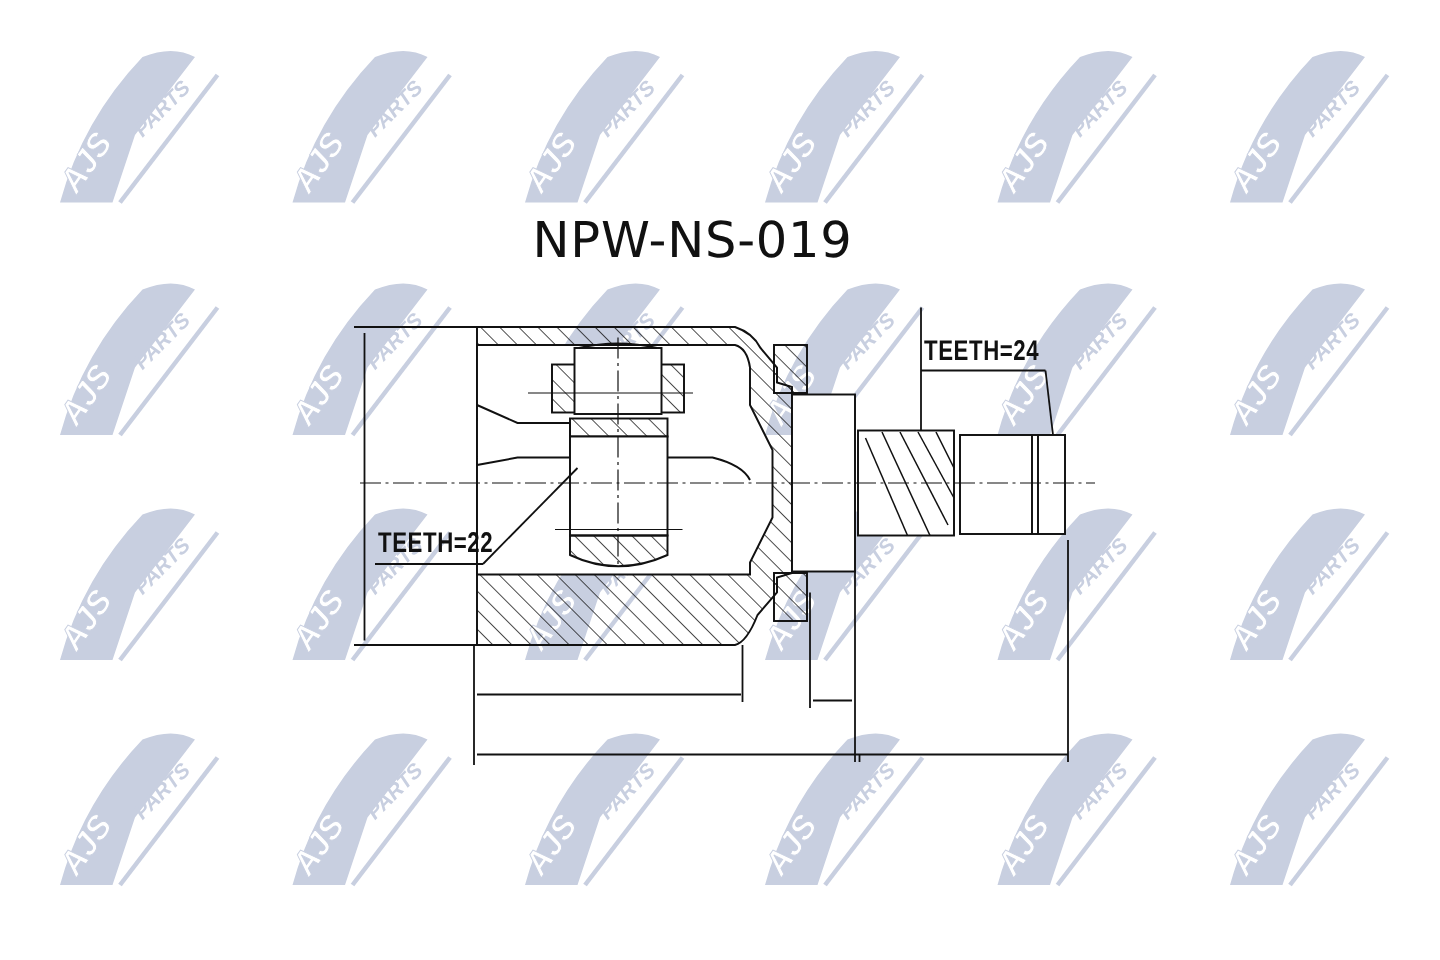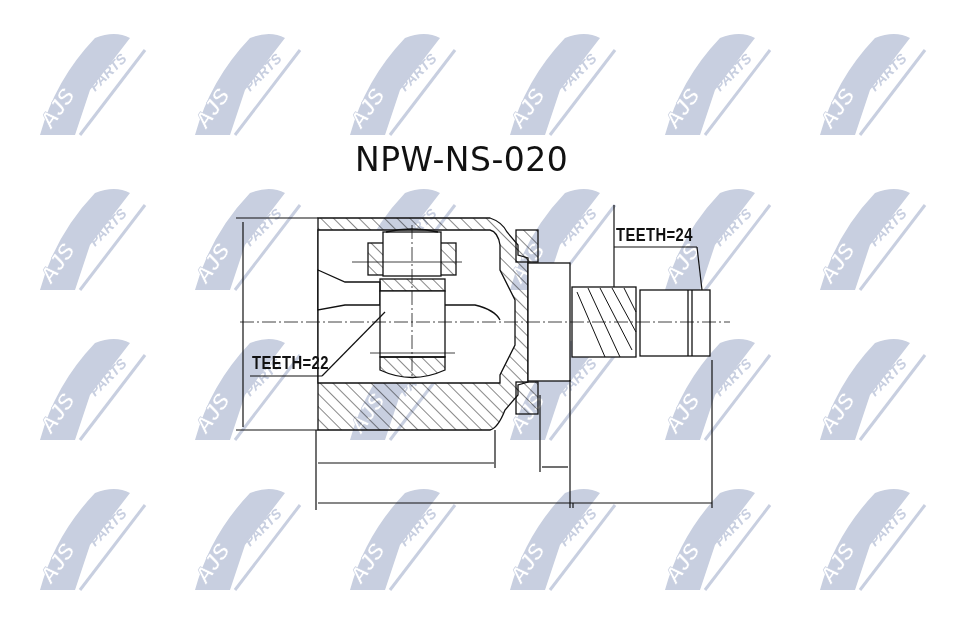--- a/index.html
+++ b/index.html
@@ -225,16 +225,16 @@
 
         <line x1="614" y1="205" x2="614" y2="287"></line>
         <line x1="614" y1="247" x2="697" y2="247"></line>
         <line x1="697" y1="247" x2="702" y2="290"></line>
         <line x1="250" y1="376" x2="322" y2="376"></line>
         <line x1="322" y1="376" x2="385" y2="312"></line>
       </g>
     </g>
   </svg>
 
-  <div class="title">NPW-NS-020</div>
+  <div class="title">NPW-NS-019</div>
   <div class="label" style="left:616px;top:224px;">TEETH=24</div>
   <div class="label" style="left:252px;top:352px;">TEETH=22</div>
 </div>
 
 </body></html>

